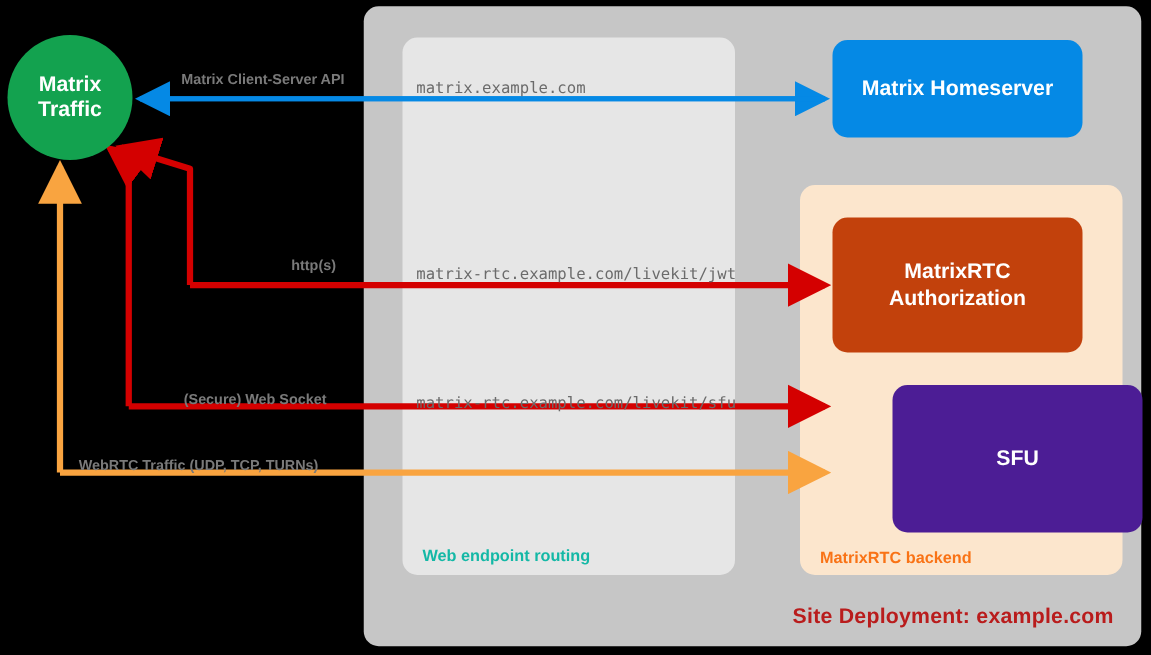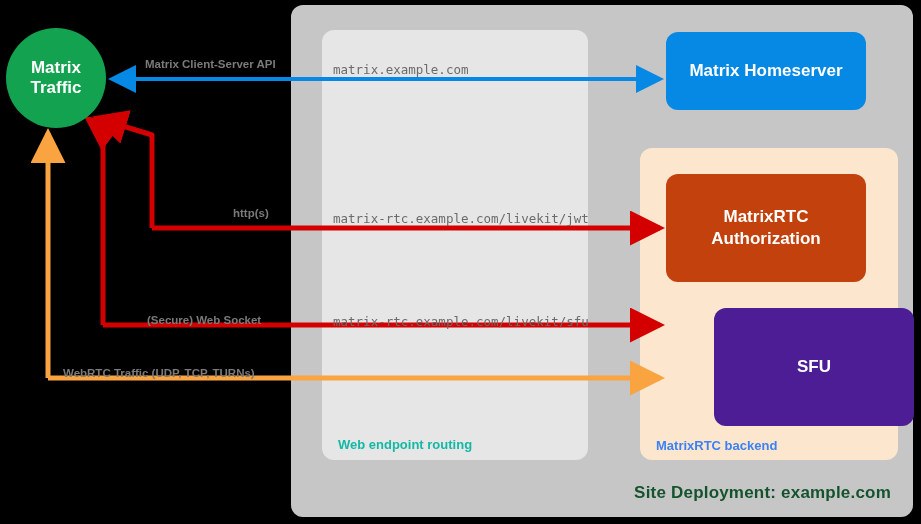--- a/index.html
+++ b/index.html
@@ -13,39 +13,39 @@
   .abs{position:absolute;}
 
   
   .site-box{
     left:291px;top:5px;width:622px;height:512px;
     background:#c6c6c6;border-radius:12px;
   }
   .site-label{
     left:0;right:22px;top:478px;
     text-align:right;
-    color:#14532d;
+    color:#b91c1c;
     font-size:17px;font-weight:bold;
     letter-spacing:.2px;
   }
   .web-routing-box{
     left:322px;top:30px;width:266px;height:430px;
     background:#e6e6e6;border-radius:12px;
   }
   .web-routing-label{
     left:338px;top:437px;
     color:#14b8a6;font-size:13px;font-weight:bold;
   }
   .rtc-backend-box{
     left:640px;top:148px;width:258px;height:312px;
     background:#fce6cd;border-radius:12px;
   }
   .rtc-backend-label{
     left:656px;top:438px;
-    color:#3b82f6;font-size:13px;font-weight:bold;
+    color:#f97316;font-size:13px;font-weight:bold;
   }
 
   
   .client-circle{
     left:6px;top:28px;width:100px;height:100px;
     background:#13a24f;border-radius:50%;
     display:flex;align-items:center;justify-content:center;
     flex-direction:column;
     color:#ffffff;font-size:17px;font-weight:bold;line-height:1.18;
     text-align:center;

